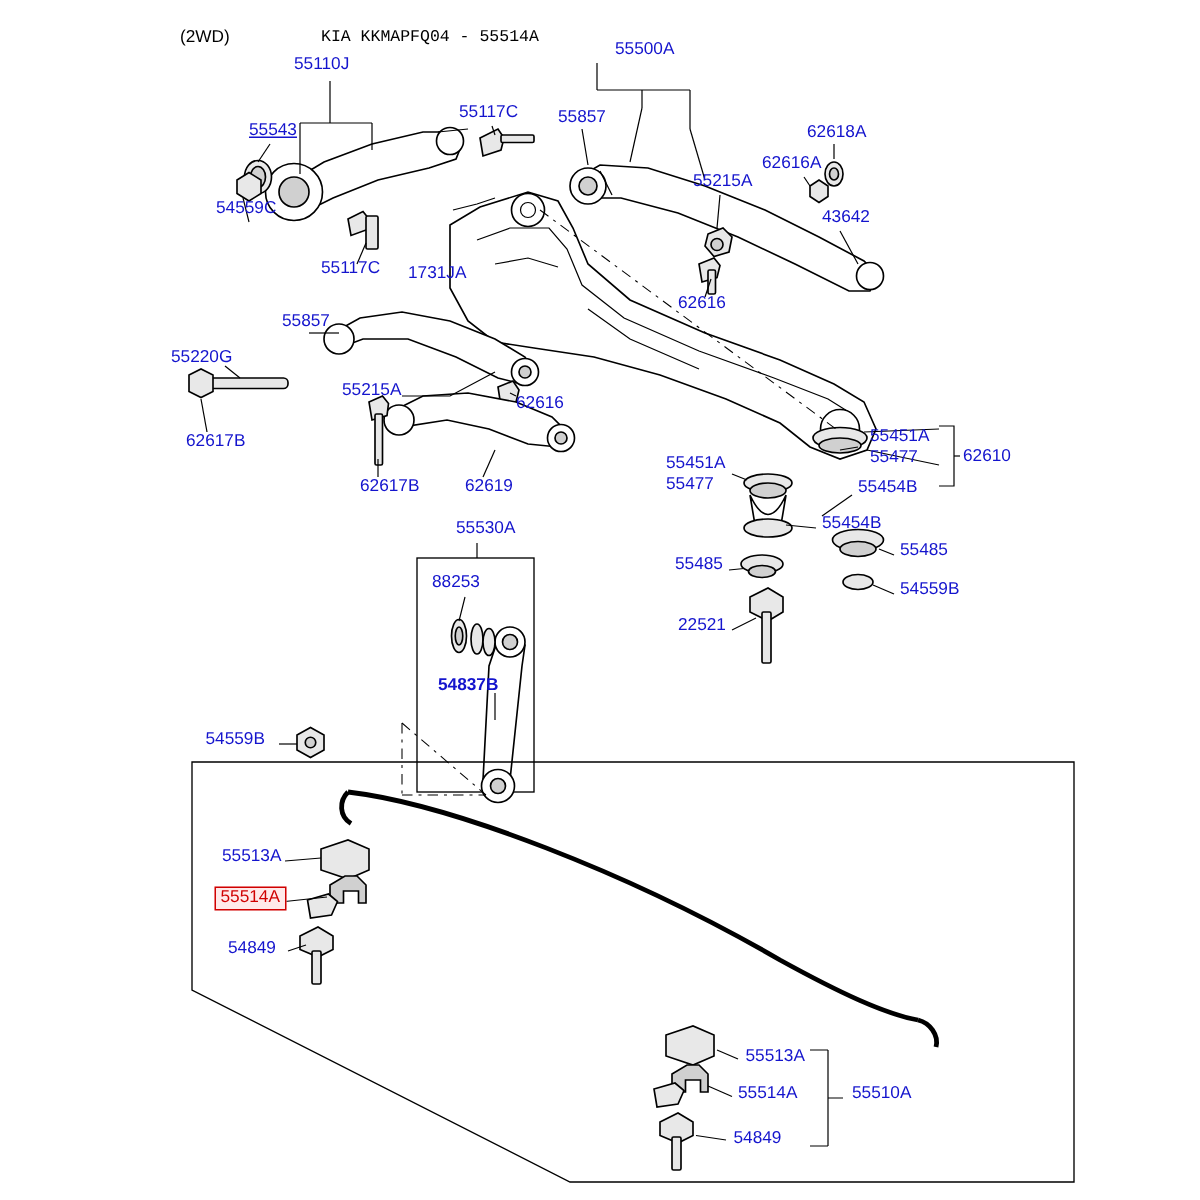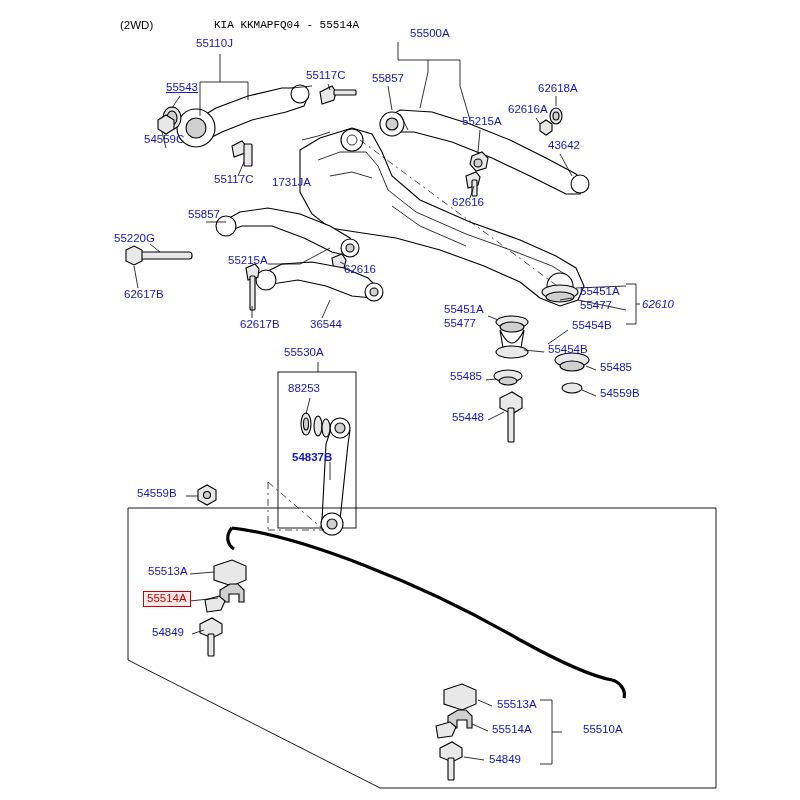--- a/index.html
+++ b/index.html
@@ -285,38 +285,38 @@
   <div class="lbl" style="left:144px; top:134px;">54559C</div>
   <div class="lbl" style="left:272px; top:137px;margin-top:40px;">1731JA</div>
   <div class="lbl" style="left:214px; top:174px;">55117C</div>
   <div class="lbl" style="left:452px; top:197px;">62616</div>
   <div class="lbl" style="left:188px; top:209px;">55857</div>
   <div class="lbl" style="left:114px; top:233px;">55220G</div>
   <div class="lbl" style="left:228px; top:255px;">55215A</div>
   <div class="lbl" style="left:344px; top:264px;">62616</div>
   <div class="lbl" style="left:124px; top:289px;">62617B</div>
   <div class="lbl" style="left:240px; top:319px;">62617B</div>
-  <div class="lbl" style="left:310px; top:319px;">36544</div>
+  <div class="lbl" style="left:310px; top:319px;">62619</div>
   <div class="lbl" style="left:444px; top:304px;">55451A</div>
   <div class="lbl" style="left:444px; top:318px;">55477</div>
   <div class="lbl" style="left:580px; top:286px;">55451A</div>
   <div class="lbl" style="left:580px; top:300px;">55477</div>
-  <div class="lbl" style="left:642px; top:299px;font-style:italic;">62610</div>
+  <div class="lbl" style="left:642px; top:299px;">62610</div>
   <div class="lbl" style="left:572px; top:320px;">55454B</div>
   <div class="lbl" style="left:548px; top:344px;">55454B</div>
   <div class="lbl" style="left:600px; top:362px;">55485</div>
   <div class="lbl" style="left:450px; top:371px;">55485</div>
   <div class="lbl" style="left:600px; top:388px;">54559B</div>
-  <div class="lbl" style="left:452px; top:412px;">55448</div>
-  <div class="lbl" style="left:284px; top:347px;">55530A</div>
+  <div class="lbl" style="left:452px; top:412px;">22521</div>
+  <div class="lbl" style="left:304px; top:347px;">55530A</div>
   <div class="lbl" style="left:288px; top:383px;">88253</div>
   <div class="lbl" style="left:292px; top:452px;font-weight:bold;">54837B</div>
   <div class="lbl" style="left:137px; top:488px;">54559B</div>
   <div class="lbl" style="left:148px; top:566px;">55513A</div>
   <div class="lbl" style="left:152px; top:627px;">54849</div>
   <div class="lbl" style="left:497px; top:699px;">55513A</div>
   <div class="lbl" style="left:492px; top:724px;">55514A</div>
-  <div class="lbl" style="left:583px; top:724px;">55510A</div>
+  <div class="lbl" style="left:568px; top:724px;">55510A</div>
   <div class="lbl" style="left:489px; top:754px;">54849</div>
 
   <div class="lbl hl" style="left:143px; top:591px;">55514A</div>
 
 </div>
 
 </body></html>

